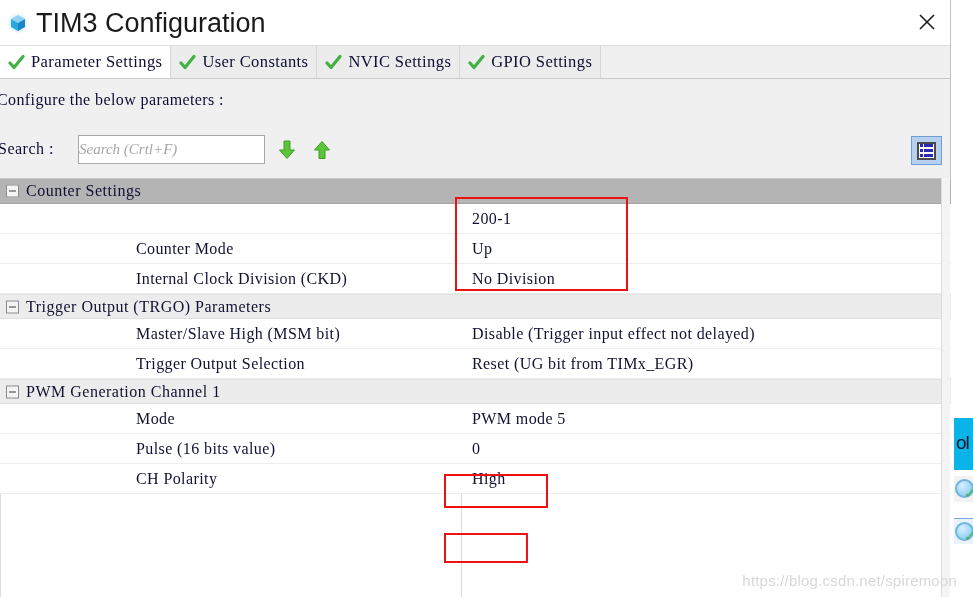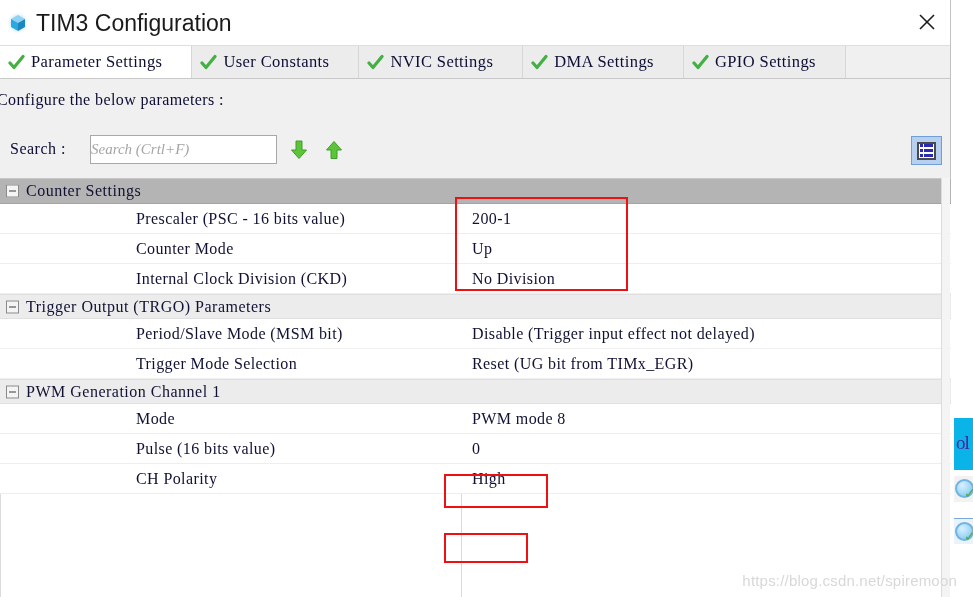--- a/index.html
+++ b/index.html
@@ -31,23 +31,23 @@
   }
   .bg-strip-blue {
     position: absolute;
     left: 8px; top: 418px;
     width: 20px; height: 52px;
     background: #0ab4e8;
   }
   .bg-strip-blue .bg-text {
     position: absolute;
     left: 2px; top: 14px;
-    color: #4c1d95;
+    color: #0f172a;
     font-size: 19px;
-    font-family: Liberation Serif, serif;
+    font-family: Liberation Sans, sans-serif;
     letter-spacing: -1px;
   }
   .bg-globe {
     position: absolute;
     left: 8px;
     width: 22px; height: 26px;
   }
   .bg-globe.g1 { top: 476px; background: #f2f2f2; }
   .bg-globe.g2 { top: 518px; background: #eaf2fb; border-top: 1px solid #7aa6d8; }
   .globe-circle {
@@ -85,21 +85,21 @@
   }
   .title-icon {
     position: absolute;
     left: 6px; top: 11px;
     width: 24px; height: 24px;
   }
   .cube-svg { display: block; }
   .title-text {
     position: absolute;
     left: 36px; top: 9px;
-    font-size: 23px;
+    font-size: 27px;
     line-height: 28px;
     color: #1a1a1a;
     font-family: "Liberation Sans", sans-serif;
     font-weight: 400;
     white-space: nowrap;
   }
   .close-btn {
     position: absolute;
     right: 6px; top: 6px;
     width: 34px; height: 34px;
@@ -115,21 +115,21 @@
     border-bottom: 1px solid #c8c8c8;
     display: flex;
     align-items: stretch;
     padding-left: 0;
   }
   .tab {
     position: relative;
     display: flex;
     align-items: center;
     gap: 6px;
-    padding: 0 29px 0 8px;
+    padding: 0 8px 0 8px;
     background: #ececec;
     border-right: 1px solid #d6d6d6;
     cursor: pointer;
     white-space: nowrap;
   }
   .tab.active {
     background: #ffffff;
     border-right: 1px solid #d6d6d6;
   }
   .tab-label {
@@ -152,21 +152,21 @@
     font-family: "Liberation Serif", serif;
     font-size: 16px;
     color: #0d0d35;
     letter-spacing: 0.4px;
     white-space: nowrap;
   }
 
   
   .search-row {
     position: absolute;
-    left: 12px; top: 135px;
+    left: 0; top: 135px;
     width: 810px;
     height: 34px;
   }
   .search-label {
     position: absolute;
     left: -2px; top: 5px;
     font-family: "Liberation Serif", serif;
     font-size: 16px;
     color: #0d0d35;
     letter-spacing: 0.5px;
@@ -408,28 +408,20 @@
             </svg>
         </span>
         <span class="tab-label">NVIC Settings</span>
       </div>
       <div class="tab">
         <span class="check-ico">
           <svg width="17" height="17" viewBox="0 0 17 17">
               <path d="M2 9 L6 13.5 L15 2.5" fill="none" stroke="#43b043" stroke-width="3.2" stroke-linecap="round" stroke-linejoin="round"></path>
             </svg>
         </span>
-        <span class="tab-label">DMA Settings</span>
-      </div>
-      <div class="tab">
-        <span class="check-ico">
-          <svg width="17" height="17" viewBox="0 0 17 17">
-              <path d="M2 9 L6 13.5 L15 2.5" fill="none" stroke="#43b043" stroke-width="3.2" stroke-linecap="round" stroke-linejoin="round"></path>
-            </svg>
-        </span>
         <span class="tab-label">GPIO Settings</span>
       </div>
       <div class="tabbar-filler"></div>
     </div>
 
     <div class="configure-line">Configure the below parameters :</div>
 
     <div class="search-row">
       <span class="search-label">Search :</span>
       <input class="search-input" type="text" placeholder="Search (Crtl+F)" style="">
@@ -464,52 +456,51 @@
 
     <div class="table">
       <div class="left-edge"></div>
       <div class="col-divider"></div>
 
       <div class="row group">
         <span class="expander"></span>
         <span class="group-label">Counter Settings</span>
       </div>
       <div class="row">
-        <span class="param-label">Prescaler (PSC - 16 bits value)</span>
         <span class="param-value">200-1</span>
       </div>
       <div class="row">
         <span class="param-label">Counter Mode</span>
         <span class="param-value">Up</span>
       </div>
       <div class="row">
         <span class="param-label">Internal Clock Division (CKD)</span>
         <span class="param-value">No Division</span>
       </div>
 
       <div class="row group sub">
         <span class="expander"></span>
         <span class="group-label">Trigger Output (TRGO) Parameters</span>
       </div>
       <div class="row">
-        <span class="param-label">Period/Slave Mode (MSM bit)</span>
+        <span class="param-label">Master/Slave High (MSM bit)</span>
         <span class="param-value">Disable (Trigger input effect not delayed)</span>
       </div>
       <div class="row">
-        <span class="param-label">Trigger Mode Selection</span>
+        <span class="param-label">Trigger Output Selection</span>
         <span class="param-value">Reset (UG bit from TIMx_EGR)</span>
       </div>
 
       <div class="row group sub">
         <span class="expander"></span>
         <span class="group-label">PWM Generation Channel 1</span>
       </div>
       <div class="row">
         <span class="param-label">Mode</span>
-        <span class="param-value">PWM mode 8</span>
+        <span class="param-value">PWM mode 5</span>
       </div>
       <div class="row">
         <span class="param-label">Pulse (16 bits value)</span>
         <span class="param-value">0</span>
       </div>
       <div class="row">
         <span class="param-label">CH Polarity</span>
         <span class="param-value">High</span>
       </div>
     </div>

